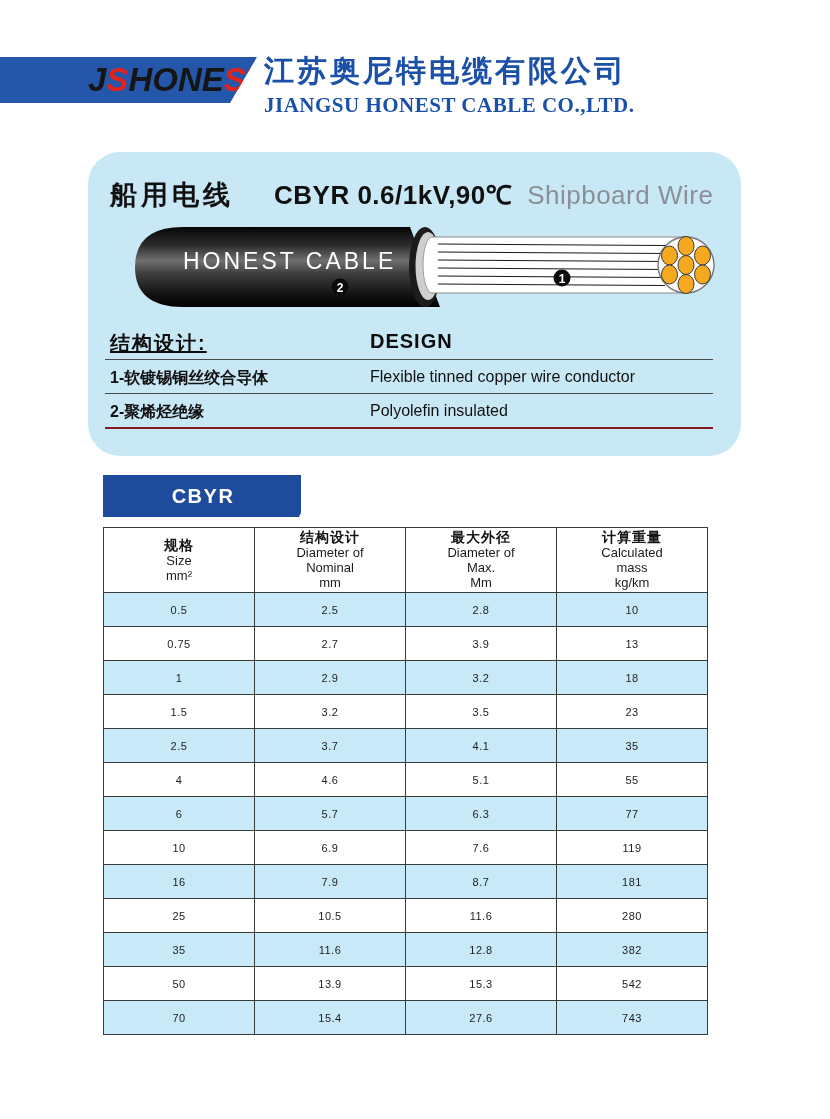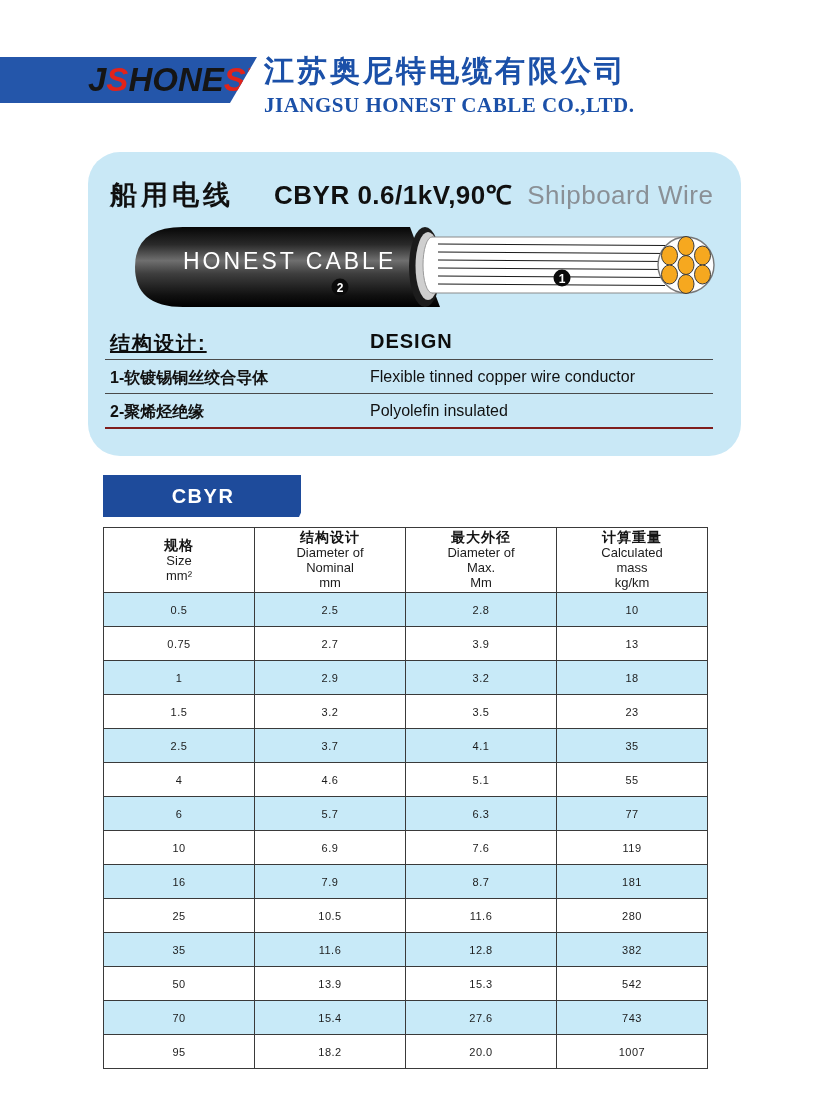--- a/index.html
+++ b/index.html
@@ -261,23 +261,17 @@
             <td>13.9</td>
             <td>15.3</td>
             <td>542</td>
           </tr>
           <tr>
             <td>70</td>
             <td>15.4</td>
             <td>27.6</td>
             <td>743</td>
           </tr>
-          <tr>
-            <td>95</td>
-            <td>18.2</td>
-            <td>20.0</td>
-            <td>1007</td>
-          </tr>
         </tbody>
     </table>
   </div>
 
 </div>
 
 </body></html>

